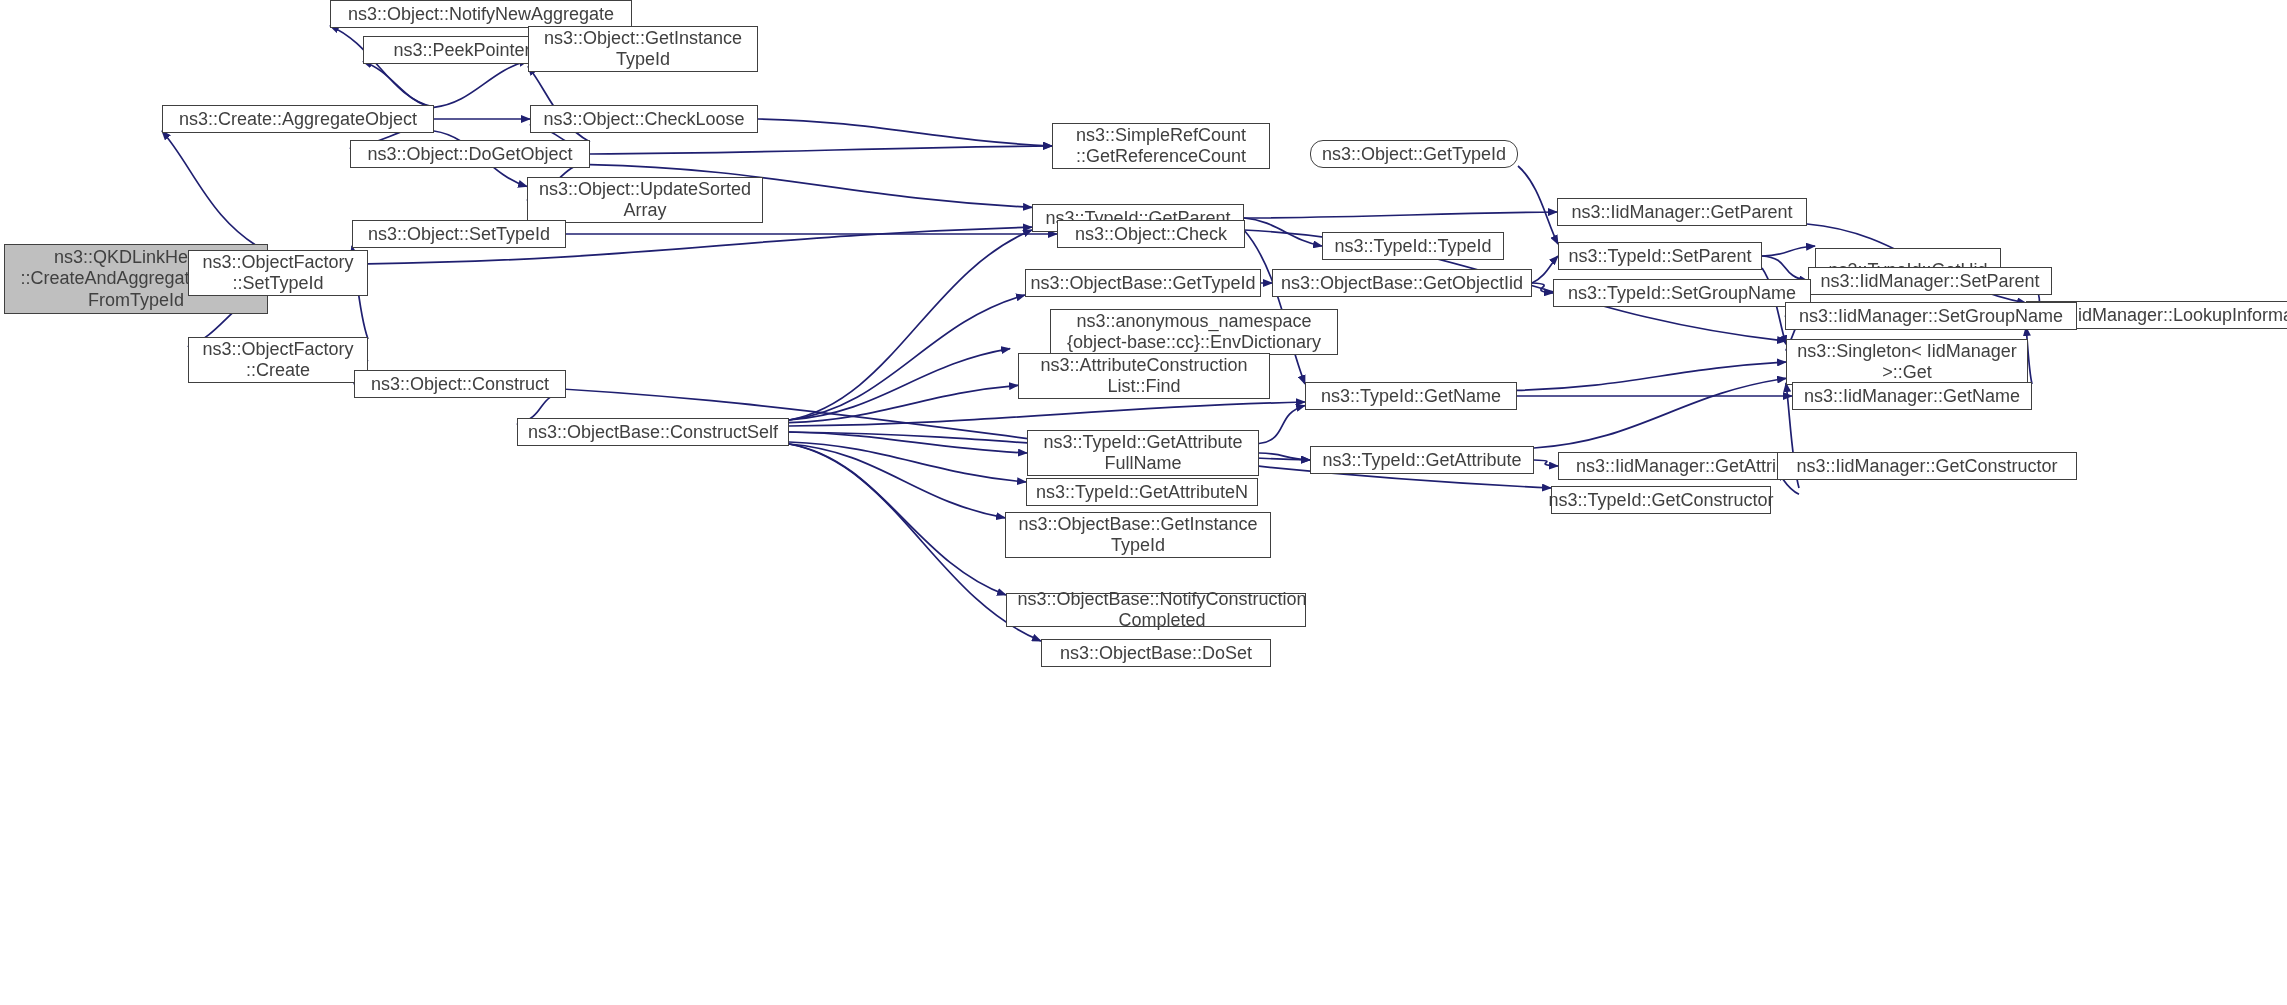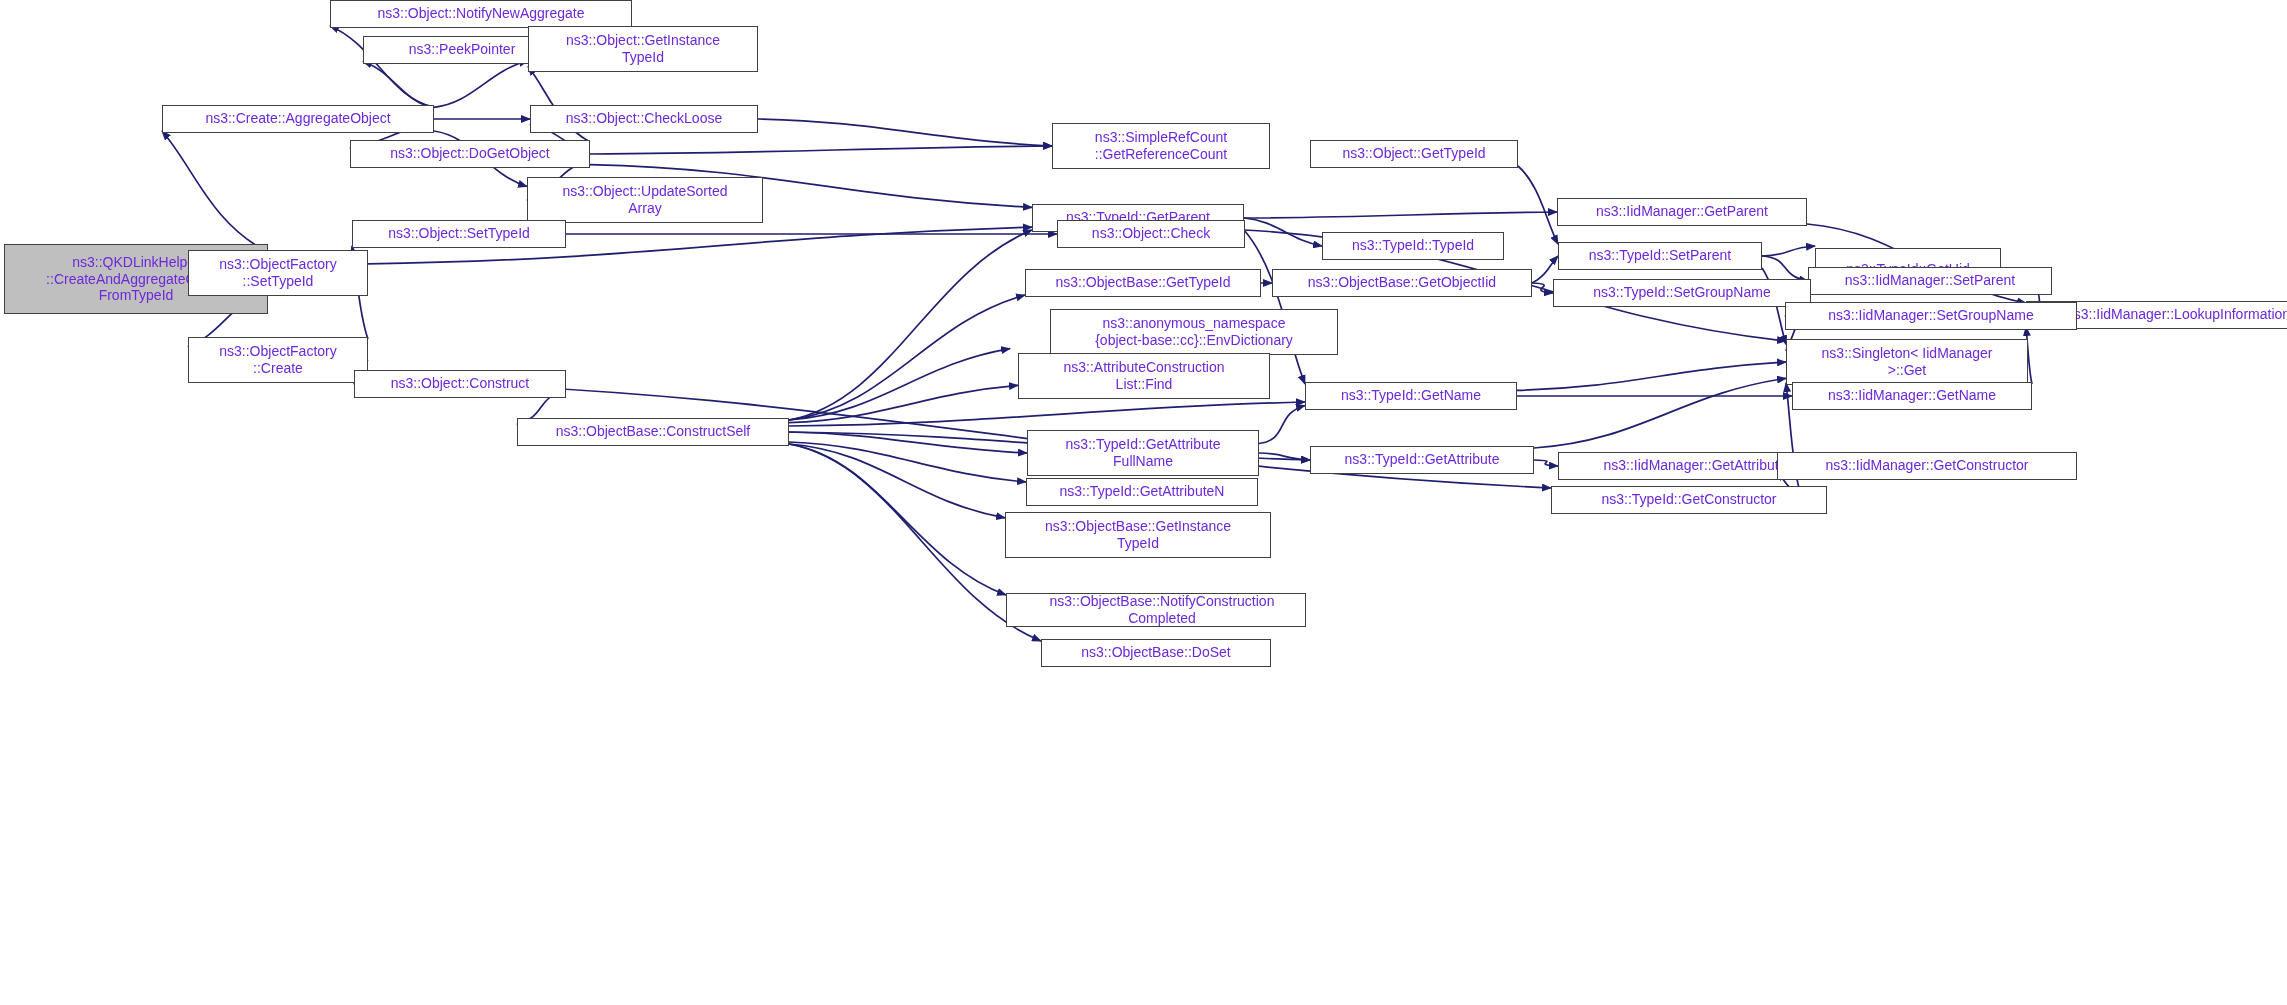--- a/index.html
+++ b/index.html
@@ -1,21 +1,21 @@
 <!DOCTYPE html>
 <html><head>
 <meta charset="utf-8">
 <style>
   html,body{margin:0;padding:0;background:#ffffff;}
   body{font-family:"Liberation Sans",sans-serif;}
   #canvas{position:relative;width:2287px;height:1005px;background:#ffffff;overflow:hidden;}
   svg.edges{position:absolute;left:0;top:0;width:2287px;height:1005px;pointer-events:none;}
   .node{position:absolute;box-sizing:border-box;border:1px solid #404040;background:#ffffff;
         display:flex;align-items:center;justify-content:center;text-align:center;
-        font-size:14px;line-height:1.12;color:#6d28d9;padding:1px 4px;white-space:pre-line;}
+        font-size:18px;line-height:1.12;color:#404040;padding:1px 4px;white-space:pre-line;}
   .node.root{background:#bfbfbf;border:1px solid #404040;}
   .node.tall{line-height:1.18;}
 </style>
 </head>
 <body>
 
 <div id="canvas">
   <svg class="edges" viewBox="0 0 2287 1005" xmlns="http://www.w3.org/2000/svg">
     <defs>
       <marker id="arr" markerWidth="10" markerHeight="8" refX="9" refY="4" orient="auto" markerUnits="userSpaceOnUse">
@@ -88,21 +88,21 @@
 FromTypeId</div>
       <div class="node" style="left: 330px; top: 0px; width: 302px; height: 28px;">ns3::Object::NotifyNewAggregate</div>
       <div class="node" style="left: 363px; top: 36px; width: 174px; height: 28px; padding-left: 28px;">ns3::PeekPointer</div>
       <div class="node tall" style="left: 528px; top: 26px; width: 230px; height: 46px;">ns3::Object::GetInstance
 TypeId</div>
       <div class="node" style="left: 162px; top: 105px; width: 272px; height: 28px;">ns3::Create::AggregateObject</div>
       <div class="node" style="left: 530px; top: 105px; width: 228px; height: 28px;">ns3::Object::CheckLoose</div>
       <div class="node" style="left: 350px; top: 140px; width: 240px; height: 28px;">ns3::Object::DoGetObject</div>
       <div class="node tall" style="left: 1052px; top: 123px; width: 218px; height: 46px;">ns3::SimpleRefCount
 ::GetReferenceCount</div>
-      <div class="node" style="left: 1310px; top: 140px; width: 208px; height: 28px;">ns3::Object::GetTypeId</div>
+      <div class="node" style="left: 1310px; top: 140px; width: 208px; height: 28px; border-radius: 13px;">ns3::Object::GetTypeId</div>
       <div class="node tall" style="left: 527px; top: 177px; width: 236px; height: 46px;">ns3::Object::UpdateSorted
 Array</div>
       <div class="node" style="left: 1557px; top: 198px; width: 250px; height: 28px;">ns3::IidManager::GetParent</div>
       <div class="node" style="left: 1032px; top: 204px; width: 212px; height: 28px;">ns3::TypeId::GetParent</div>
       <div class="node" style="left: 352px; top: 220px; width: 214px; height: 28px;">ns3::Object::SetTypeId</div>
       <div class="node" style="left: 1057px; top: 220px; width: 188px; height: 28px;">ns3::Object::Check</div>
       <div class="node" style="left: 1815px; top: 232px; width: 186px; height: 44px; margin-top: 16px;">ns3::TypeId::GetUid</div>
       <div class="node tall" style="left: 188px; top: 250px; width: 180px; height: 46px;">ns3::ObjectFactory
 ::SetTypeId</div>
       <div class="node" style="left: 1322px; top: 232px; width: 182px; height: 28px;">ns3::TypeId::TypeId</div>
@@ -124,20 +124,20 @@
       <div class="node" style="left: 354px; top: 370px; width: 212px; height: 28px;">ns3::Object::Construct</div>
       <div class="node" style="left: 1305px; top: 382px; width: 212px; height: 28px;">ns3::TypeId::GetName</div>
       <div class="node" style="left: 1792px; top: 382px; width: 240px; height: 28px;">ns3::IidManager::GetName</div>
       <div class="node" style="left: 517px; top: 418px; width: 272px; height: 28px;">ns3::ObjectBase::ConstructSelf</div>
       <div class="node tall" style="left: 1027px; top: 430px; width: 232px; height: 46px;">ns3::TypeId::GetAttribute
 FullName</div>
       <div class="node" style="left: 1310px; top: 446px; width: 224px; height: 28px;">ns3::TypeId::GetAttribute</div>
       <div class="node" style="left: 1558px; top: 452px; width: 284px; height: 28px;">ns3::IidManager::GetAttributeN</div>
       <div class="node" style="left: 1777px; top: 452px; width: 300px; height: 28px;">ns3::IidManager::GetConstructor</div>
       <div class="node" style="left: 1026px; top: 478px; width: 232px; height: 28px;">ns3::TypeId::GetAttributeN</div>
-      <div class="node" style="left: 1551px; top: 486px; width: 276px; height: 28px;">ns3::TypeId::GetConstructor</div>
+      <div class="node" style="left: 1551px; top: 486px; width: 220px; height: 28px;">ns3::TypeId::GetConstructor</div>
       <div class="node tall" style="left: 1005px; top: 512px; width: 266px; height: 46px;">ns3::ObjectBase::GetInstance
 TypeId</div>
       <div class="node tall" style="left: 1006px; top: 593px; width: 300px; height: 34px; padding-left: 16px;">ns3::ObjectBase::NotifyConstruction
 Completed</div>
       <div class="node" style="left: 1041px; top: 639px; width: 230px; height: 28px;">ns3::ObjectBase::DoSet</div>
     </div>
 </div>
 
 </body></html>

